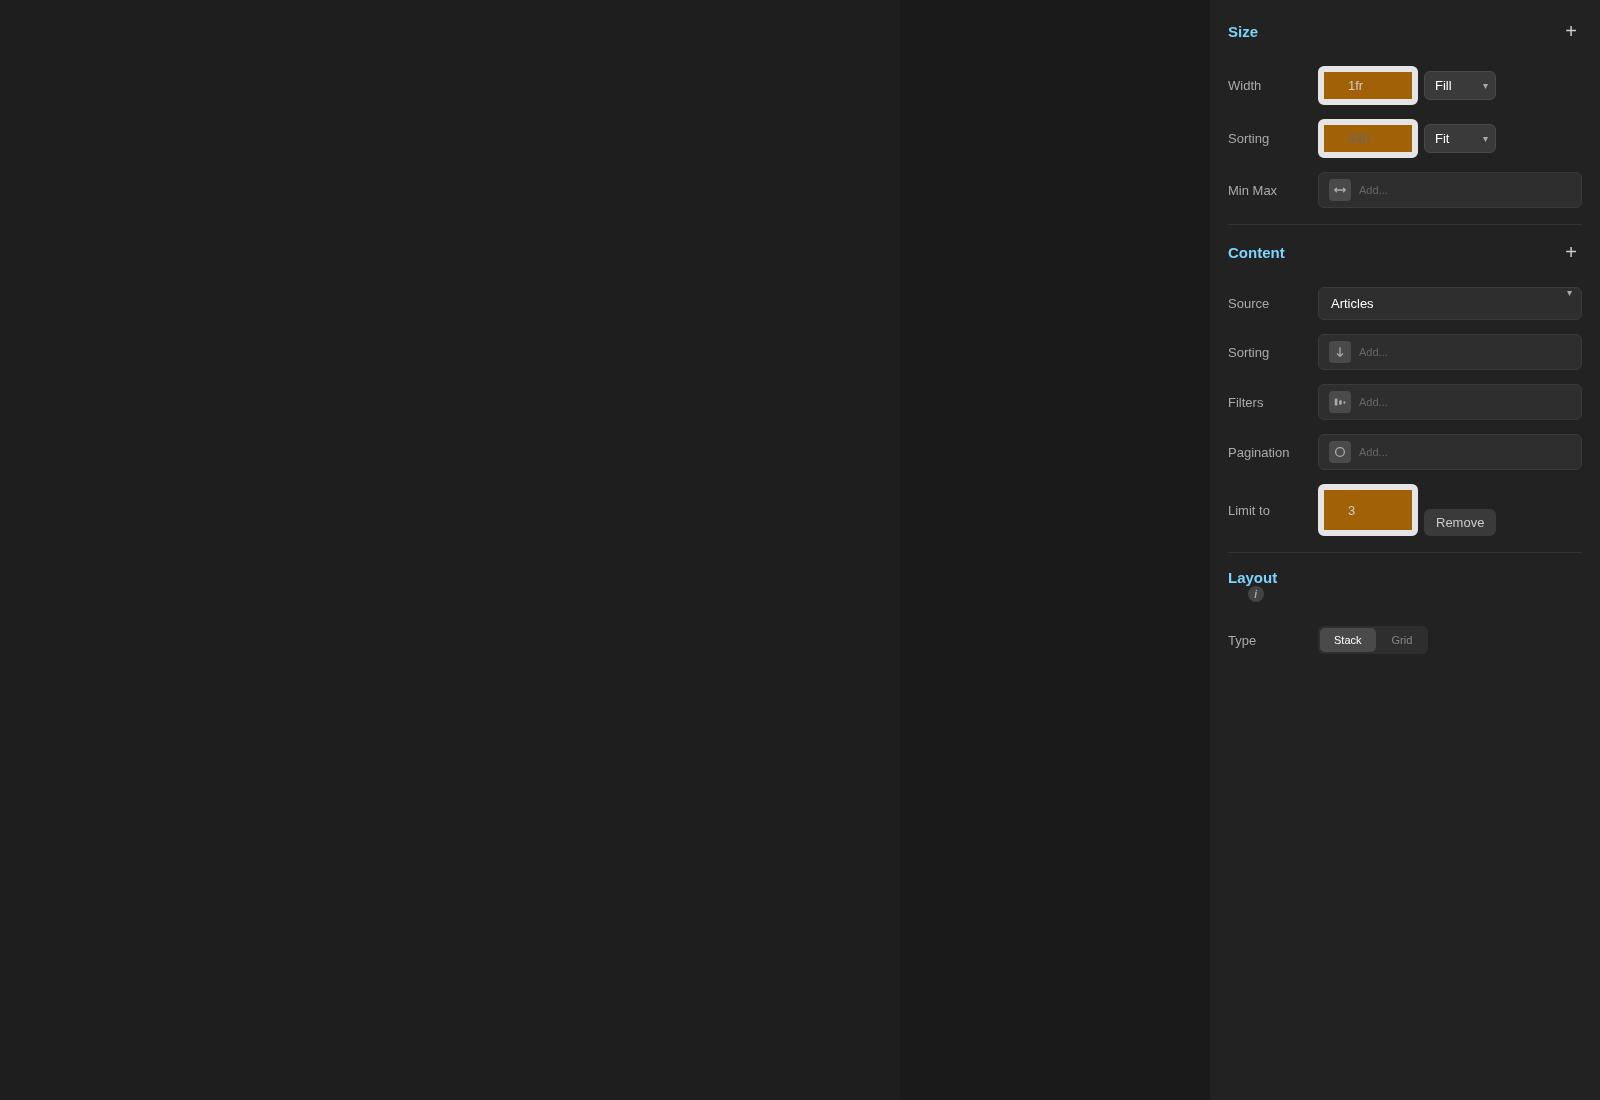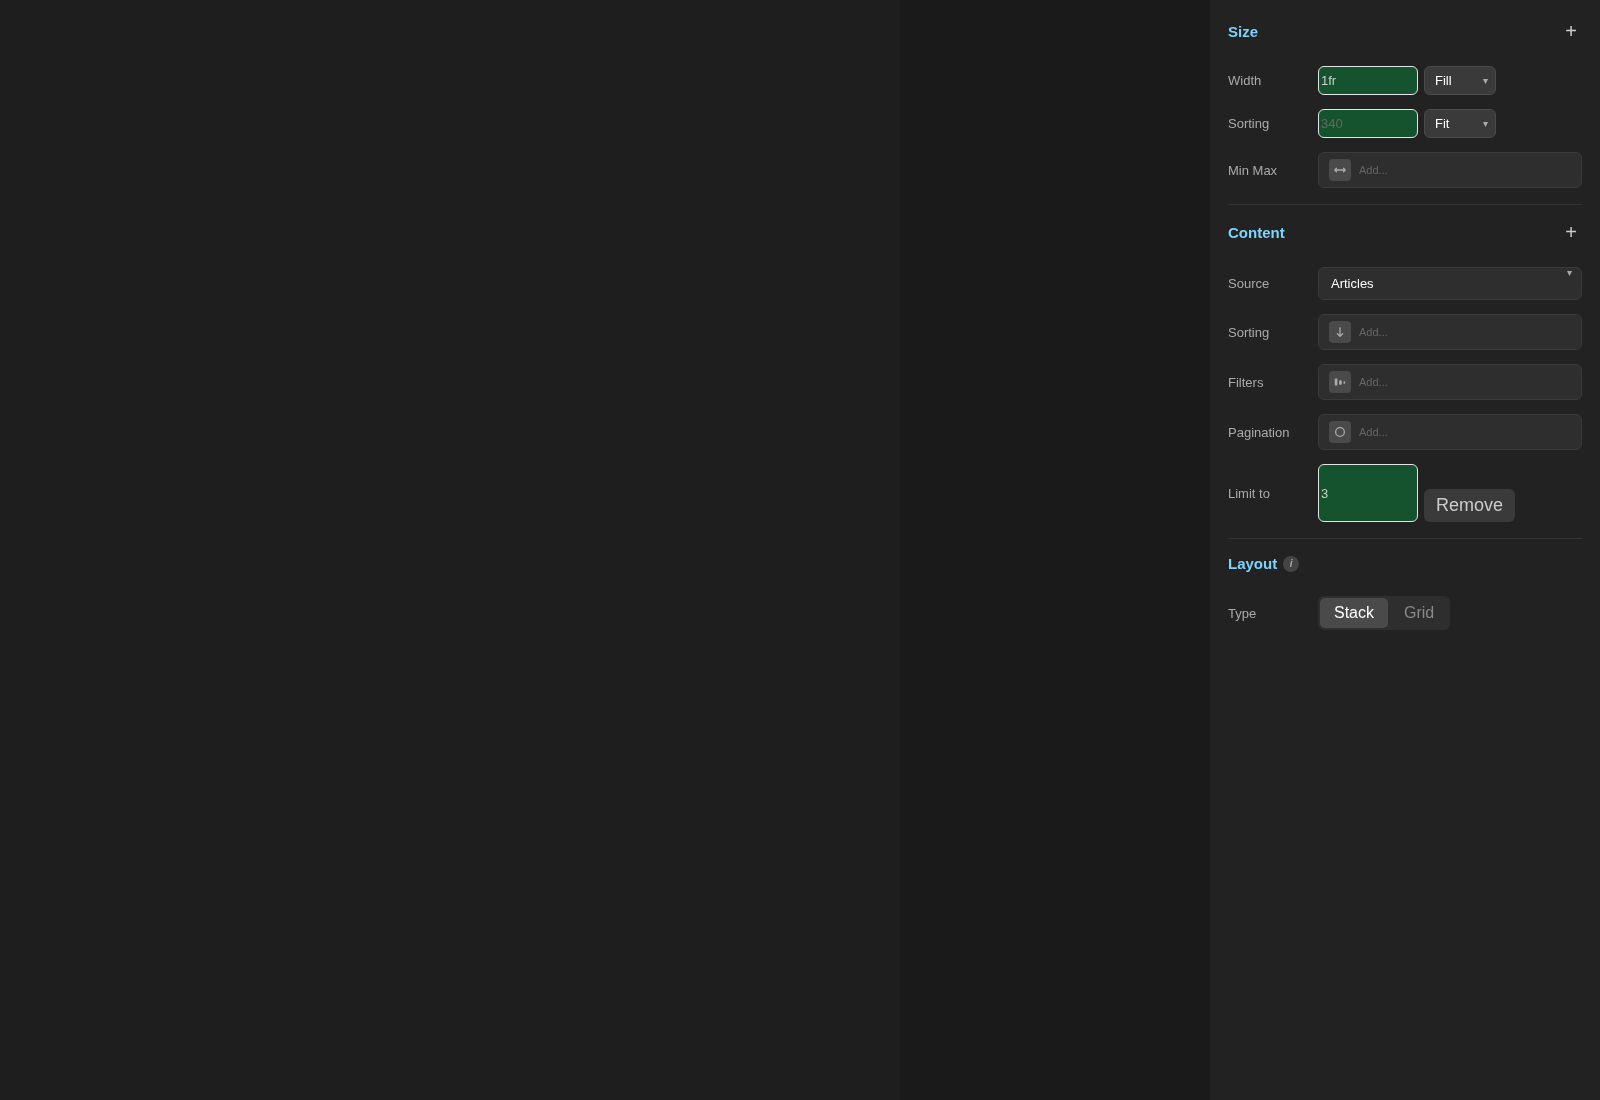--- a/index.html
+++ b/index.html
@@ -72,26 +72,26 @@
       color: #aaaaaa;
       width: 90px;
       flex-shrink: 0;
     }
     .field-inputs {
       display: flex;
       gap: 6px;
       flex: 1;
     }
     .input-box {
-      background: #14532d;
-      border: 1px solid #e5e5e5;
+      background: #a16207;
+      border: 6px solid #e5e5e5;
       border-radius: 6px;
       color: #cccccc;
       font-size: 13px;
-      padding: 6px 2px;
+      padding: 6px 24px;
       outline: none;
       flex: 1;
     }
     .input-box::placeholder {
       color: #666666;
     }
     .select-wrapper {
       position: relative;
       display: inline-flex;
       align-items: center;
@@ -142,37 +142,37 @@
     }
     .icon-badge svg {
       width: 14px;
       height: 14px;
     }
     .remove-btn {
       background: #3a3a3a;
       border: none;
       border-radius: 6px;
       color: #cccccc;
-      font-size: 18px;
+      font-size: 13px;
       padding: 6px 12px;
       cursor: pointer;
       font-weight: 500;
       margin-top: 25px;
     }
     .toggle-group {
       display: flex;
       background: #2e2e2e;
       border-radius: 6px;
       padding: 2px;
       gap: 2px;
     }
     .toggle-btn {
       border: none;
       border-radius: 5px;
-      font-size: 16px;
+      font-size: 11px;
       padding: 6px 14px;
       cursor: pointer;
       font-weight: 500;
     }
     .toggle-btn.active {
       background: #4a4a4a;
       color: #ffffff;
     }
     .toggle-btn.inactive {
       background: transparent;
@@ -366,21 +366,21 @@
         <input class="input-box" type="text" value="3" style="max-width: 100px;">
         <button class="remove-btn">Remove</button>
       </div>
     </div>
   </div>
 
   <hr class="section-divider">
 
   <div class="section">
     <div class="section-header">
-      <div style="display:flex;align-items:center;">
+      <div style="display:flex;align-items:center;flex-direction:column;">
         <span class="section-title">Layout</span>
         <span class="info-icon">i</span>
       </div>
     </div>
 
     <div class="field-row">
       <span class="field-label">Type</span>
       <div class="field-inputs">
         <div class="toggle-group">
           <button class="toggle-btn active">Stack</button>

